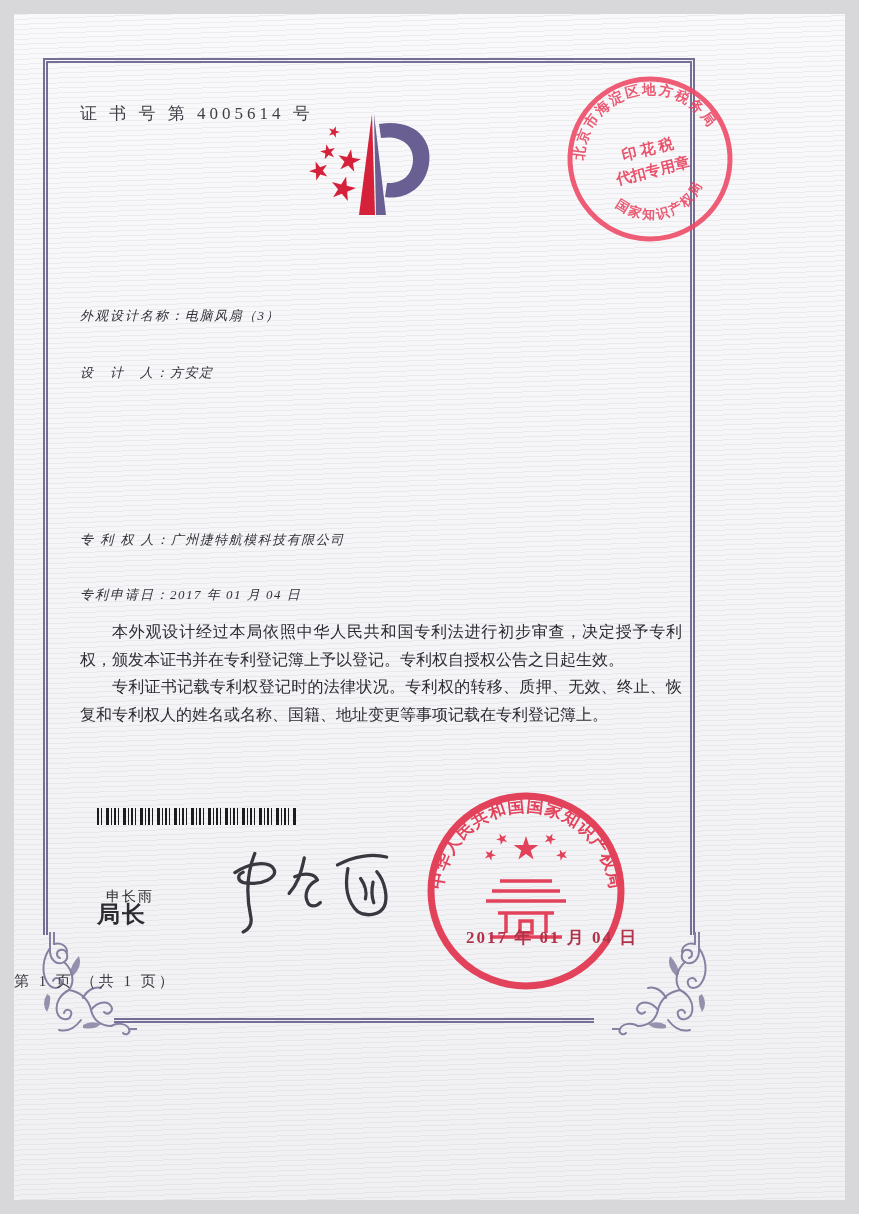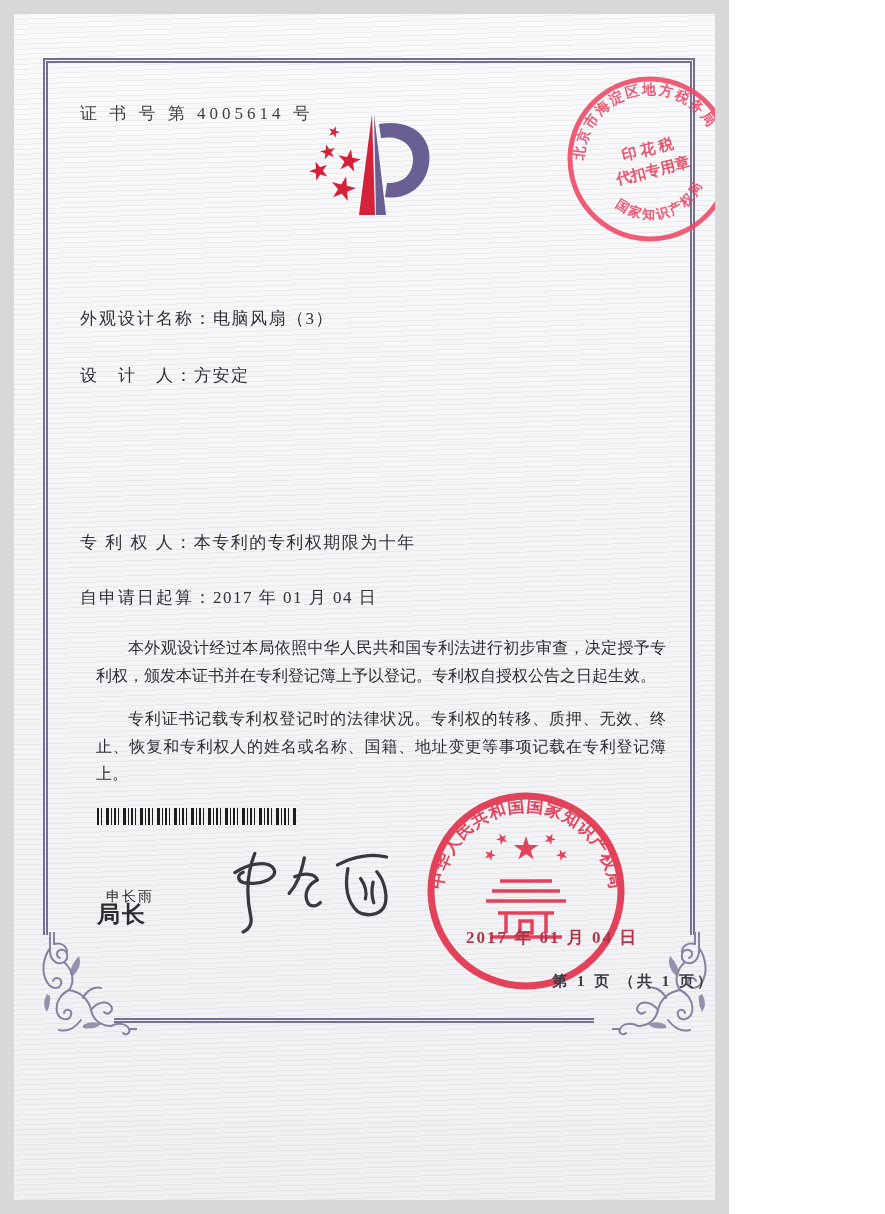--- a/index.html
+++ b/index.html
@@ -1,16 +1,16 @@
 <!DOCTYPE html>
 <html><head>
 <meta charset="utf-8">
 <style>
   html,body{margin:0;padding:0;background:#ffffff;}
-  .scene{width:729px;height:1214px;position:relative;overflow:hidden;
+  .scene{width:859px;height:1214px;position:relative;overflow:hidden;
          font-family:"Liberation Serif", serif;}
   
   .frame-edge{position:absolute;inset:0;border:8px solid #b4b4b8;box-sizing:border-box;}
   .frame-bevel{position:absolute;inset:0;border:34px solid;
     border-color:#fafafc #d5d5d9 #e9e9ec #d2d2d6;box-sizing:border-box;}
   .frame-face{position:absolute;inset:0;border:26px solid #fefefe;box-sizing:border-box;
     box-shadow:inset 0 0 2px rgba(0,0,0,.15);}
   .mat{position:absolute;inset:0;border:14px solid #d8d8db;box-sizing:border-box;}
   
   .paper{position:absolute;inset:0;overflow:hidden;
@@ -24,41 +24,41 @@
   .bottom-line{position:absolute;left:100px;top:1004px;width:480px;height:0;
     border-top:5px double #756e95;}
   .flourish{position:absolute;width:100px;height:108px;}
   .flourish.fl-left{left:23px;top:918px;}
   .flourish.fl-right{left:598px;top:918px;transform:scaleX(-1);}
   
   .cert-number{position:absolute;left:66px;top:88px;font-size:17px;letter-spacing:4px;color:#3f3f46;}
   .logo{position:absolute;left:283px;top:98px;width:155px;height:106px;}
   .title{position:absolute;left:0;top:200px;width:100%;text-align:center;
     font-size:37px;font-weight:700;letter-spacing:8px;color:#1b1b22;}
-  .field-row{position:absolute;left:66px;font-size:17px;color:#303038;letter-spacing:1.5px;white-space:nowrap;}
+  .field-row{position:absolute;left:66px;font-size:13px;color:#303038;letter-spacing:1.5px;white-space:nowrap;font-style:italic;}
   .field-row .lbl{letter-spacing:2px;}
   .body-text{position:absolute;left:66px;top:604px;width:602px;font-size:16px;
     line-height:27.5px;color:#2c2c33;text-align:justify;}
-  .body-text p{margin:16px;text-indent:2em;}
+  .body-text p{margin:0;text-indent:2em;}
   .barcode{position:absolute;left:83px;top:794px;width:200px;height:17px;
     background:repeating-linear-gradient(90deg,#1c1c1c 0 2px,transparent 2px 4px,
       #1c1c1c 4px 5px,transparent 5px 9px,#1c1c1c 9px 12px,transparent 12px 14px,
       #1c1c1c 14px 15px,transparent 15px 17px);}
   .sig-role{position:absolute;left:83px;top:885px;font-family:"Liberation Sans",sans-serif;
     font-size:23px;color:#2b2b30;letter-spacing:2px;font-weight:bold;}
   .sig-name{position:absolute;left:83px;top:874px;font-family:Liberation Sans, sans-serif;
     font-size:14px;color:#2b2b30;letter-spacing:2px;margin-left:9px;}
   .signature{position:absolute;left:203px;top:824px;width:185px;height:100px;transform:rotate(-2deg);}
   .seal-tax{position:absolute;left:549px;top:58px;width:174px;height:174px;
     transform:rotate(-14deg);opacity:.88;}
   .seal-office{position:absolute;left:408px;top:773px;width:208px;height:208px;opacity:.93;}
   .seal-date{position:absolute;left:452px;top:912px;font-size:17px;font-weight:700;
     color:#b23349;letter-spacing:2px;white-space:nowrap;}
-  .page-footer{position:absolute;left:0;top:958px;width:100%;text-align:right;
-    font-size:15px;letter-spacing:3px;color:#3a3a41;font-weight:bold;}
+  .page-footer{position:absolute;left:0;top:958px;width:100%;text-align:left;
+    font-size:15px;letter-spacing:3px;color:#3a3a41;}
   .seal-text{font-weight:700;}
 </style>
 </head>
 <body>
 
 <div class="scene">
   <div class="frame-edge"></div>
   <div class="frame-bevel"></div>
   <div class="frame-face"></div>
   <div class="mat">
@@ -147,24 +147,24 @@
       </svg>
 
 
       <div class="field-row" style="top:293px">
         <span class="lbl">外观设计名称：</span><span class="val">电脑风扇（3）</span>
       </div>
       <div class="field-row" style="top:350px">
         <span class="lbl">设　计　人：</span><span class="val">方安定</span>
       </div>
       <div class="field-row" style="top:517px">
-        <span class="lbl">专 利 权 人：</span><span class="val">本专利的专利权期限为十年</span>
+        <span class="lbl">专 利 权 人：</span><span class="val">广州捷特航模科技有限公司</span>
       </div>
       <div class="field-row" style="top:572px">
-        <span class="lbl">自申请日起算：</span><span class="val">2017 年 01 月 04 日</span>
+        <span class="lbl">专利申请日：</span><span class="val">2017 年 01 月 04 日</span>
       </div>
 
       <div class="body-text">
         <p>本外观设计经过本局依照中华人民共和国专利法进行初步审查，决定授予专利权，颁发本证书并在专利登记簿上予以登记。专利权自授权公告之日起生效。</p>
         <p>专利证书记载专利权登记时的法律状况。专利权的转移、质押、无效、终止、恢复和专利权人的姓名或名称、国籍、地址变更等事项记载在专利登记簿上。</p>
       </div>
 
       <div class="barcode"></div>
 
       <div class="sig-role">局长</div>

